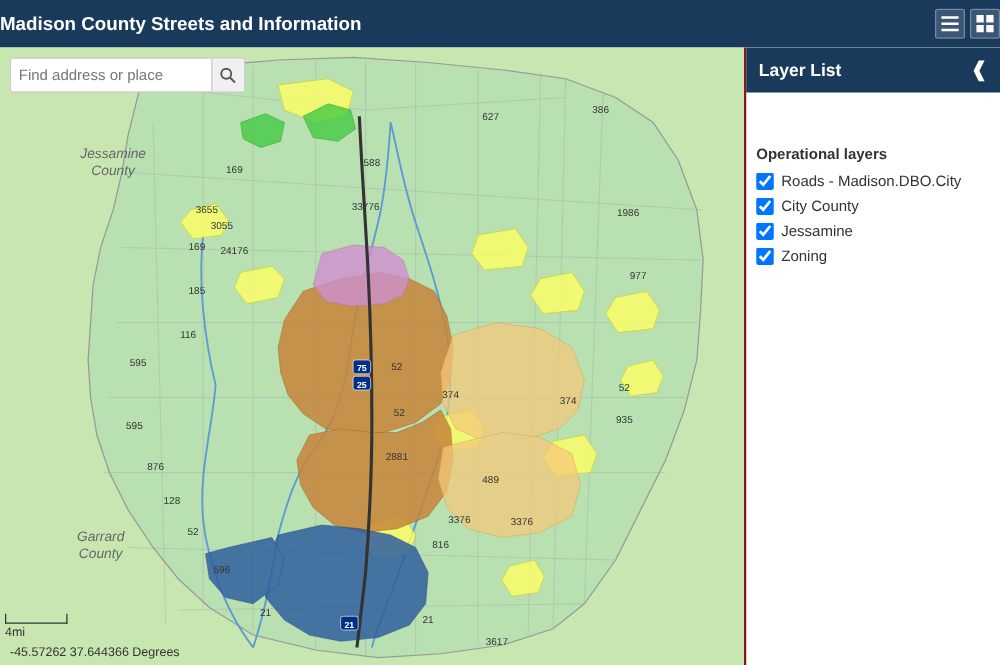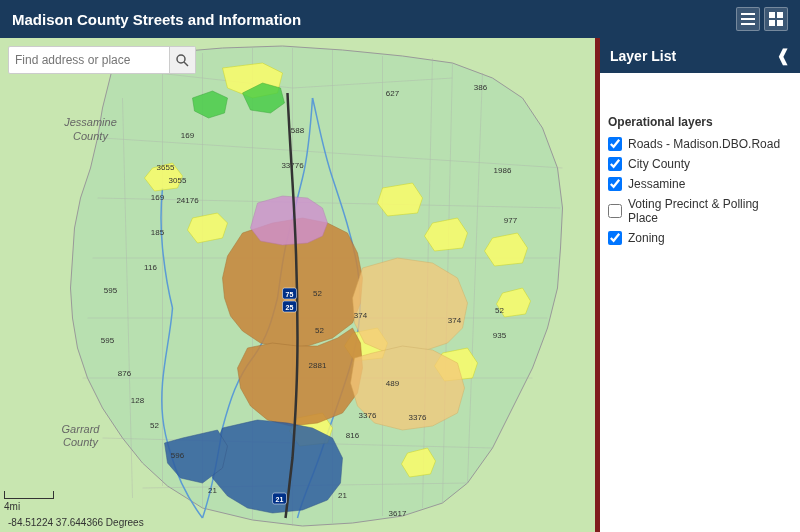--- a/index.html
+++ b/index.html
@@ -7,21 +7,21 @@
 
     #app { display: flex; flex-direction: column; width: 800px; height: 532px; }
 
     
     #header {
       background: #1a3a5c;
       color: white;
       display: flex;
       align-items: center;
       justify-content: space-between;
-      padding: 0 12px;
+      padding: 0 0;
       height: 38px;
       flex-shrink: 0;
     }
     #header-title { font-size: 15px; font-weight: bold; color: white; }
     #header-icon { display: flex; gap: 4px; }
     .header-btn {
       width: 24px; height: 24px;
       background: rgba(255,255,255,0.15);
       border: 1px solid rgba(255,255,255,0.3);
       display: flex; align-items: center; justify-content: center;
@@ -101,21 +101,21 @@
     #map-svg {
       position: absolute;
       top: 0; left: 0;
       width: 100%; height: 100%;
     }
 
     
     #layer-panel {
       width: 205px;
       background: white;
-      border-left: 5px solid #7f1d1d;
+      border-left: 2px solid #7f1d1d;
       display: flex;
       flex-direction: column;
       flex-shrink: 0;
     }
     #layer-panel-header {
       background: #1a3a5c;
       color: white;
       padding: 8px 10px;
       font-size: 14px;
       font-weight: bold;
@@ -326,51 +326,47 @@
         <text x="78" y="395" font-size="11" font-style="italic" fill="#666" text-anchor="middle">Garrard</text>
         <text x="78" y="408" font-size="11" font-style="italic" fill="#666" text-anchor="middle">County</text>
       </svg>
 
       <div id="scale-bar">
         <div id="scale-line"></div>
         <span>4mi</span>
       </div>
 
       <div id="coordinates">
-        <span>-84.51224 37.644366 Degrees</span>
+        <span>-45.57262 37.644366 Degrees</span>
       </div>
 
     </div>
 
     <div id="layer-panel">
       <div id="layer-panel-header">
         <span>Layer List</span>
         <span id="layer-panel-close">❰</span>
       </div>
       <div id="layer-panel-body">
         <div class="section-title">Operational layers</div>
 
         <div id="layer-items">
             <div class="layer-item">
               <input type="checkbox" class="layer-checkbox" checked="" style="">
-              <span class="layer-label">Roads - Madison.DBO.Road</span>
+              <span class="layer-label">Roads - Madison.DBO.City</span>
             </div>
             <div class="layer-item">
               <input type="checkbox" class="layer-checkbox" checked="" style="">
               <span class="layer-label">City County</span>
             </div>
             <div class="layer-item">
               <input type="checkbox" class="layer-checkbox" checked="" style="">
               <span class="layer-label">Jessamine</span>
             </div>
             <div class="layer-item">
-              <input type="checkbox" class="layer-checkbox" style="">
-              <span class="layer-label">Voting Precinct &amp; Polling Place</span>
-            </div>
-            <div class="layer-item">
               <input type="checkbox" class="layer-checkbox" checked="" style="">
               <span class="layer-label">Zoning</span>
             </div>
           </div>
       </div>
     </div>
 
   </div>
 </div>
 

